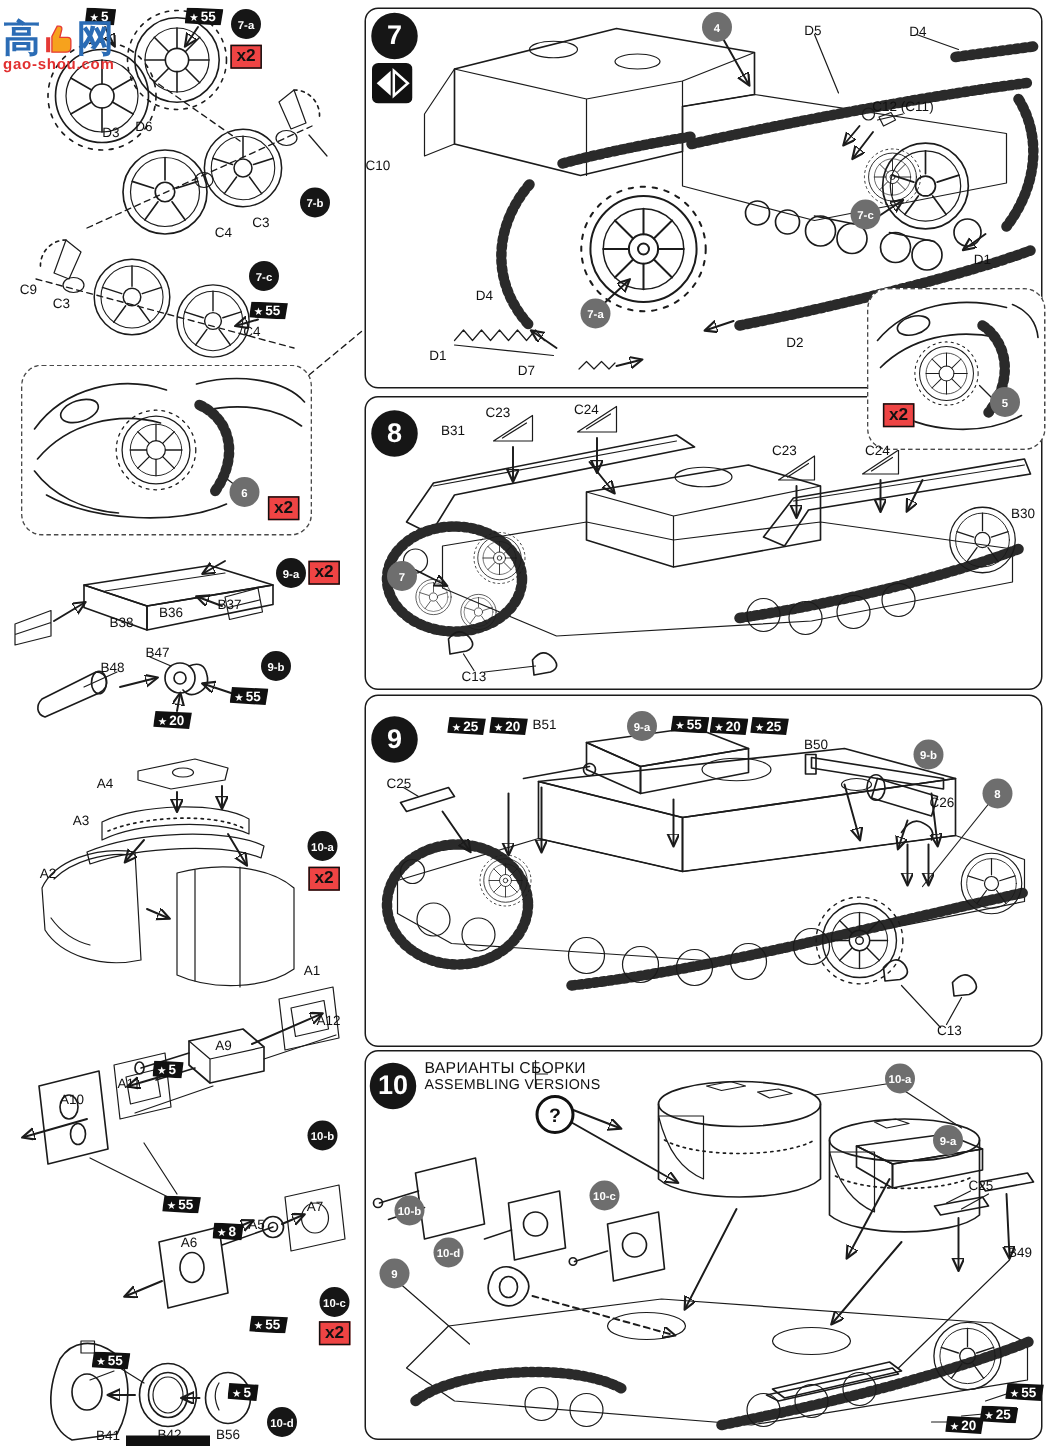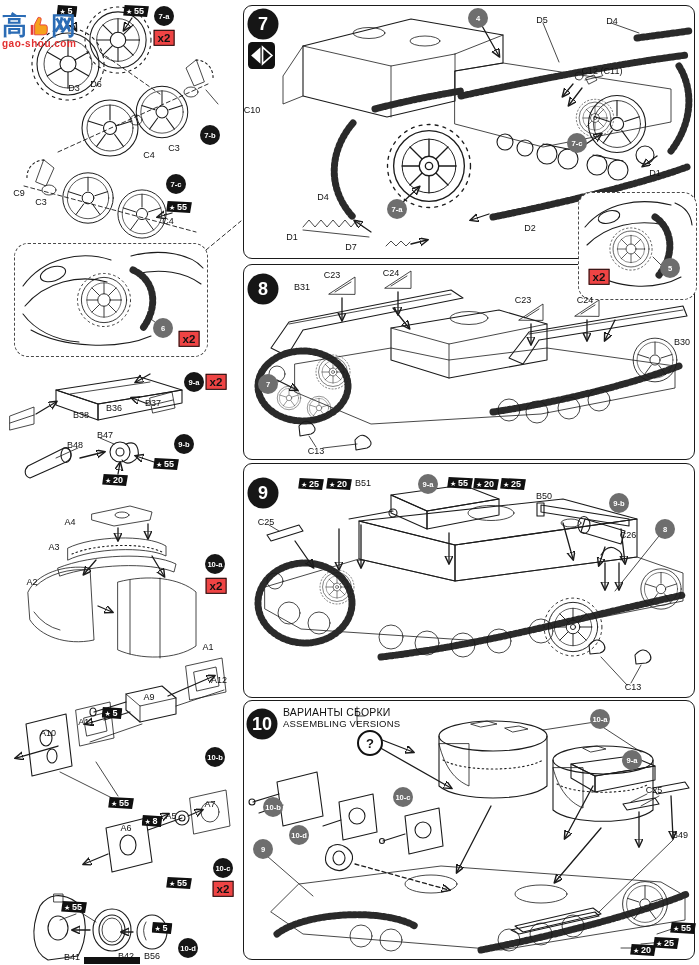--- a/index.html
+++ b/index.html
@@ -475,21 +475,21 @@
       <span class="part" style="left: 171px; top: 816px;">A5</span>
       <span class="flag" style="left: 152px; top: 821px;">8</span>
       <span class="part" style="left: 126px; top: 828px;">A6</span>
       <span class="badge" style="left: 223px; top: 868px;">10-c</span>
       <span class="flag" style="left: 179px; top: 883px;">55</span>
       <span class="qty" style="left: 223px; top: 889px;">x2</span>
       <span class="flag" style="left: 74px; top: 907px;">55</span>
       <span class="flag" style="left: 162px; top: 928px;">5</span>
       <span class="badge" style="left: 188px; top: 948px;">10-d</span>
       <span class="part" style="left: 72px; top: 957px;">B41</span>
-      <span class="part" style="left: 126px; top: 956px;">B42</span>
+      <span class="part" style="left: 113px; top: 956px;">B42</span>
       <span class="part" style="left: 152px; top: 956px;">B56</span>
       <span class="badge big" style="left: 263px; top: 24px;">7</span>
       <span class="badge gray" style="left: 478px; top: 18px;">4</span>
       <span class="part" style="left: 542px; top: 20px;">D5</span>
       <span class="part" style="left: 612px; top: 21px;">D4</span>
       <span class="part" style="left: 602px; top: 71px;">C12 (C11)</span>
       <span class="badge gray" style="left: 577px; top: 143px;">7-c</span>
       <span class="part" style="left: 655px; top: 173px;">D1</span>
       <span class="part" style="left: 323px; top: 197px;">D4</span>
       <span class="badge gray" style="left: 397px; top: 209px;">7-a</span>

